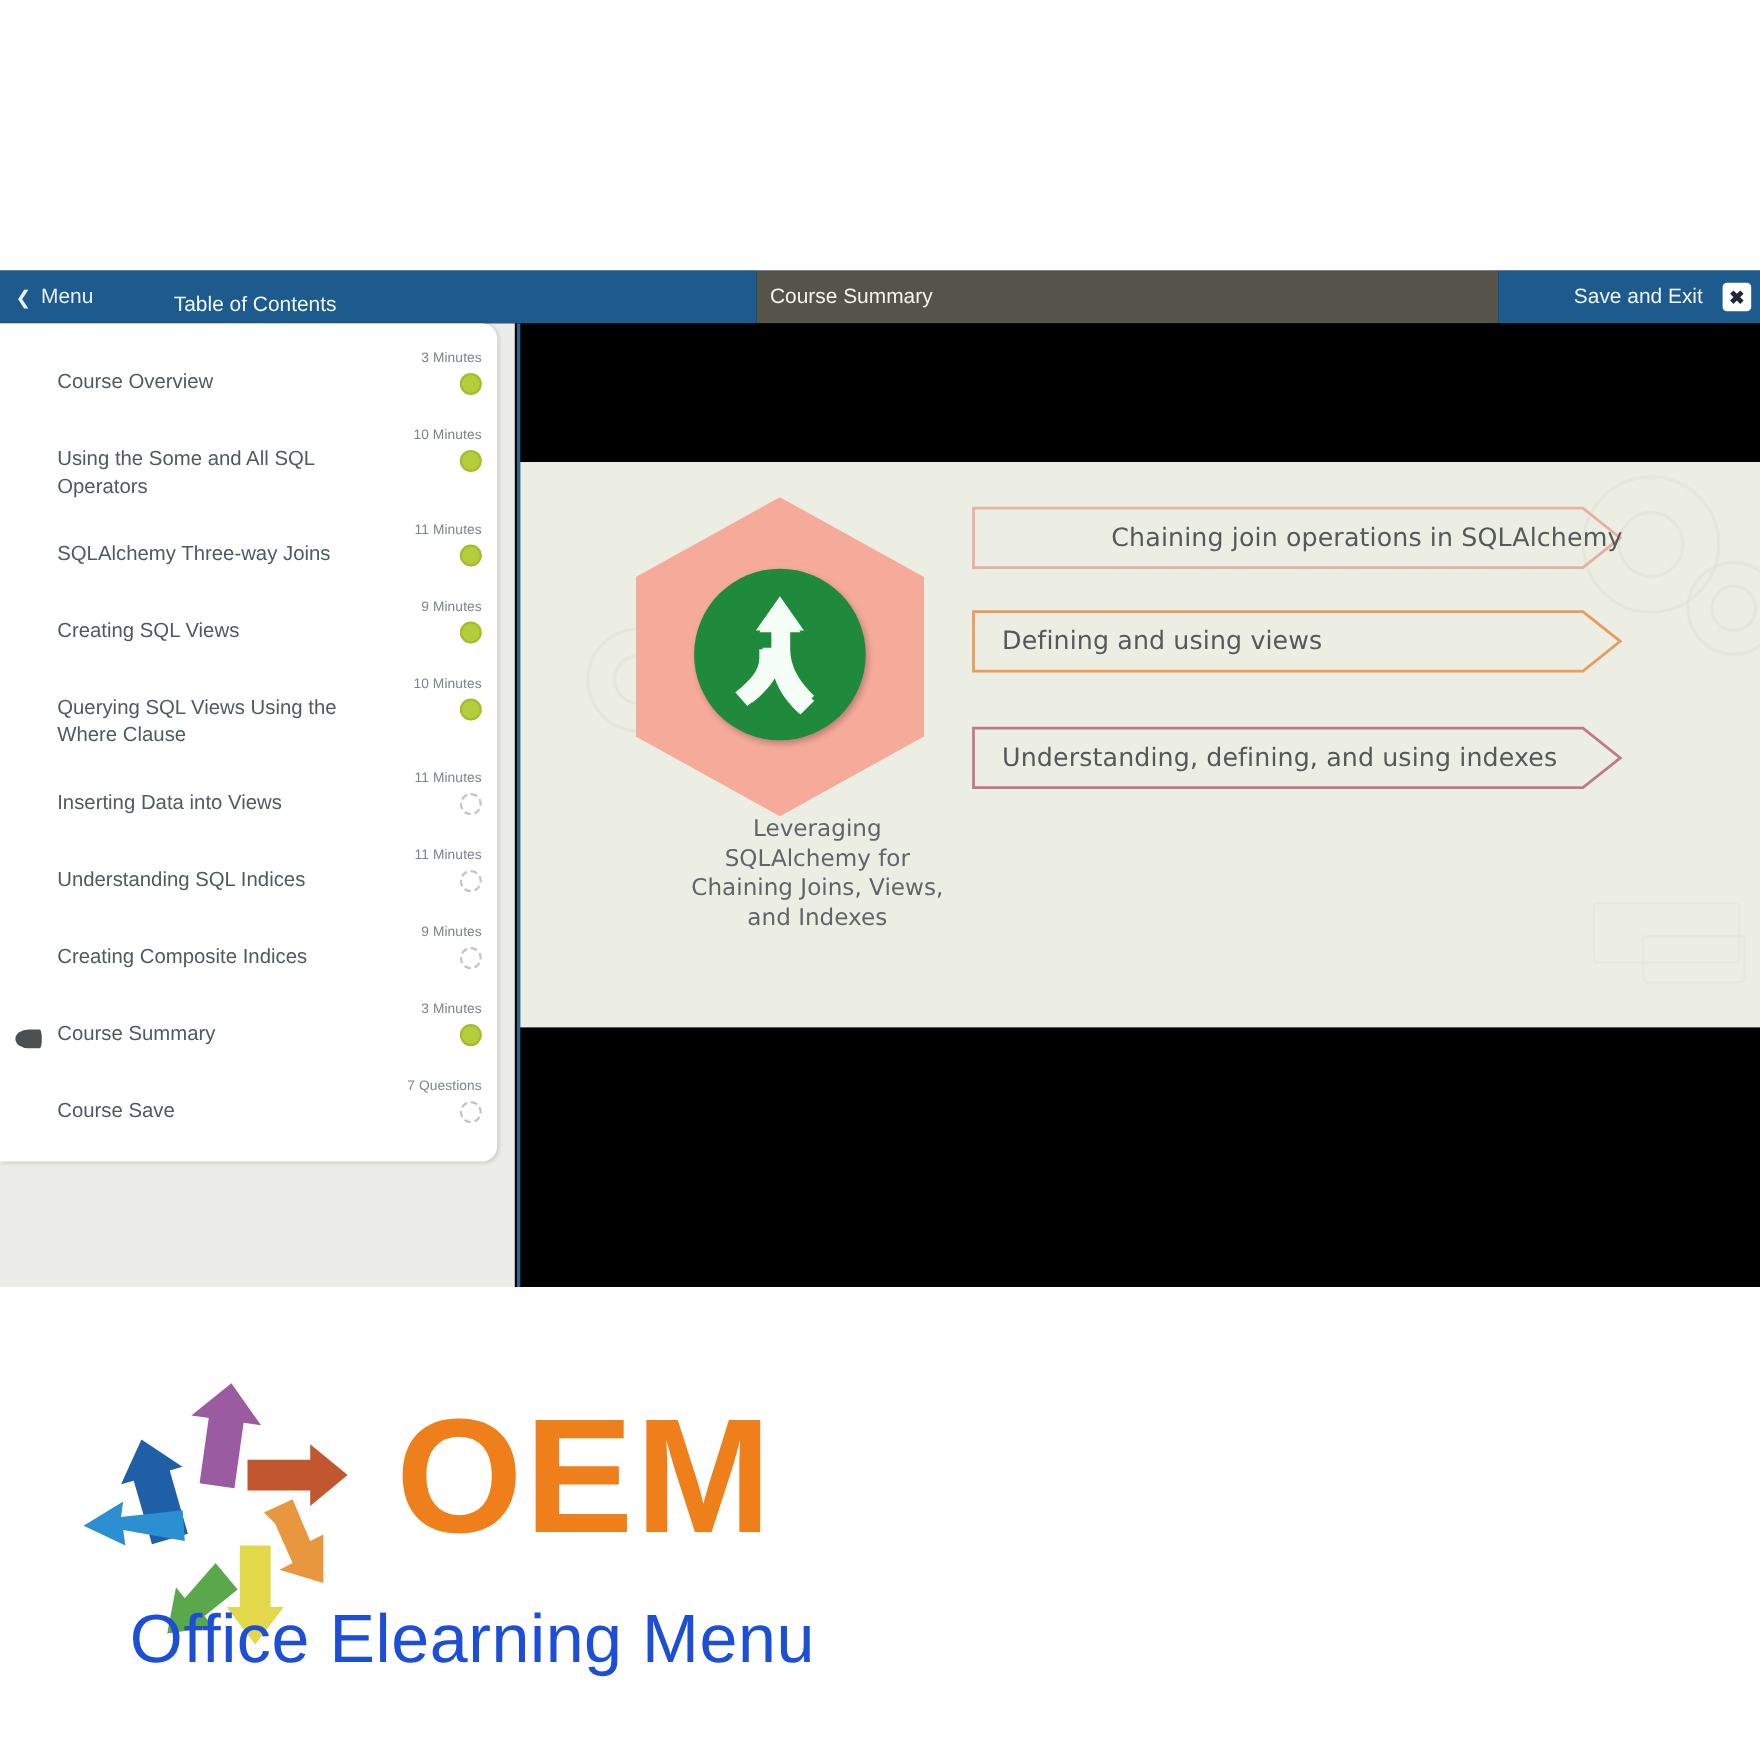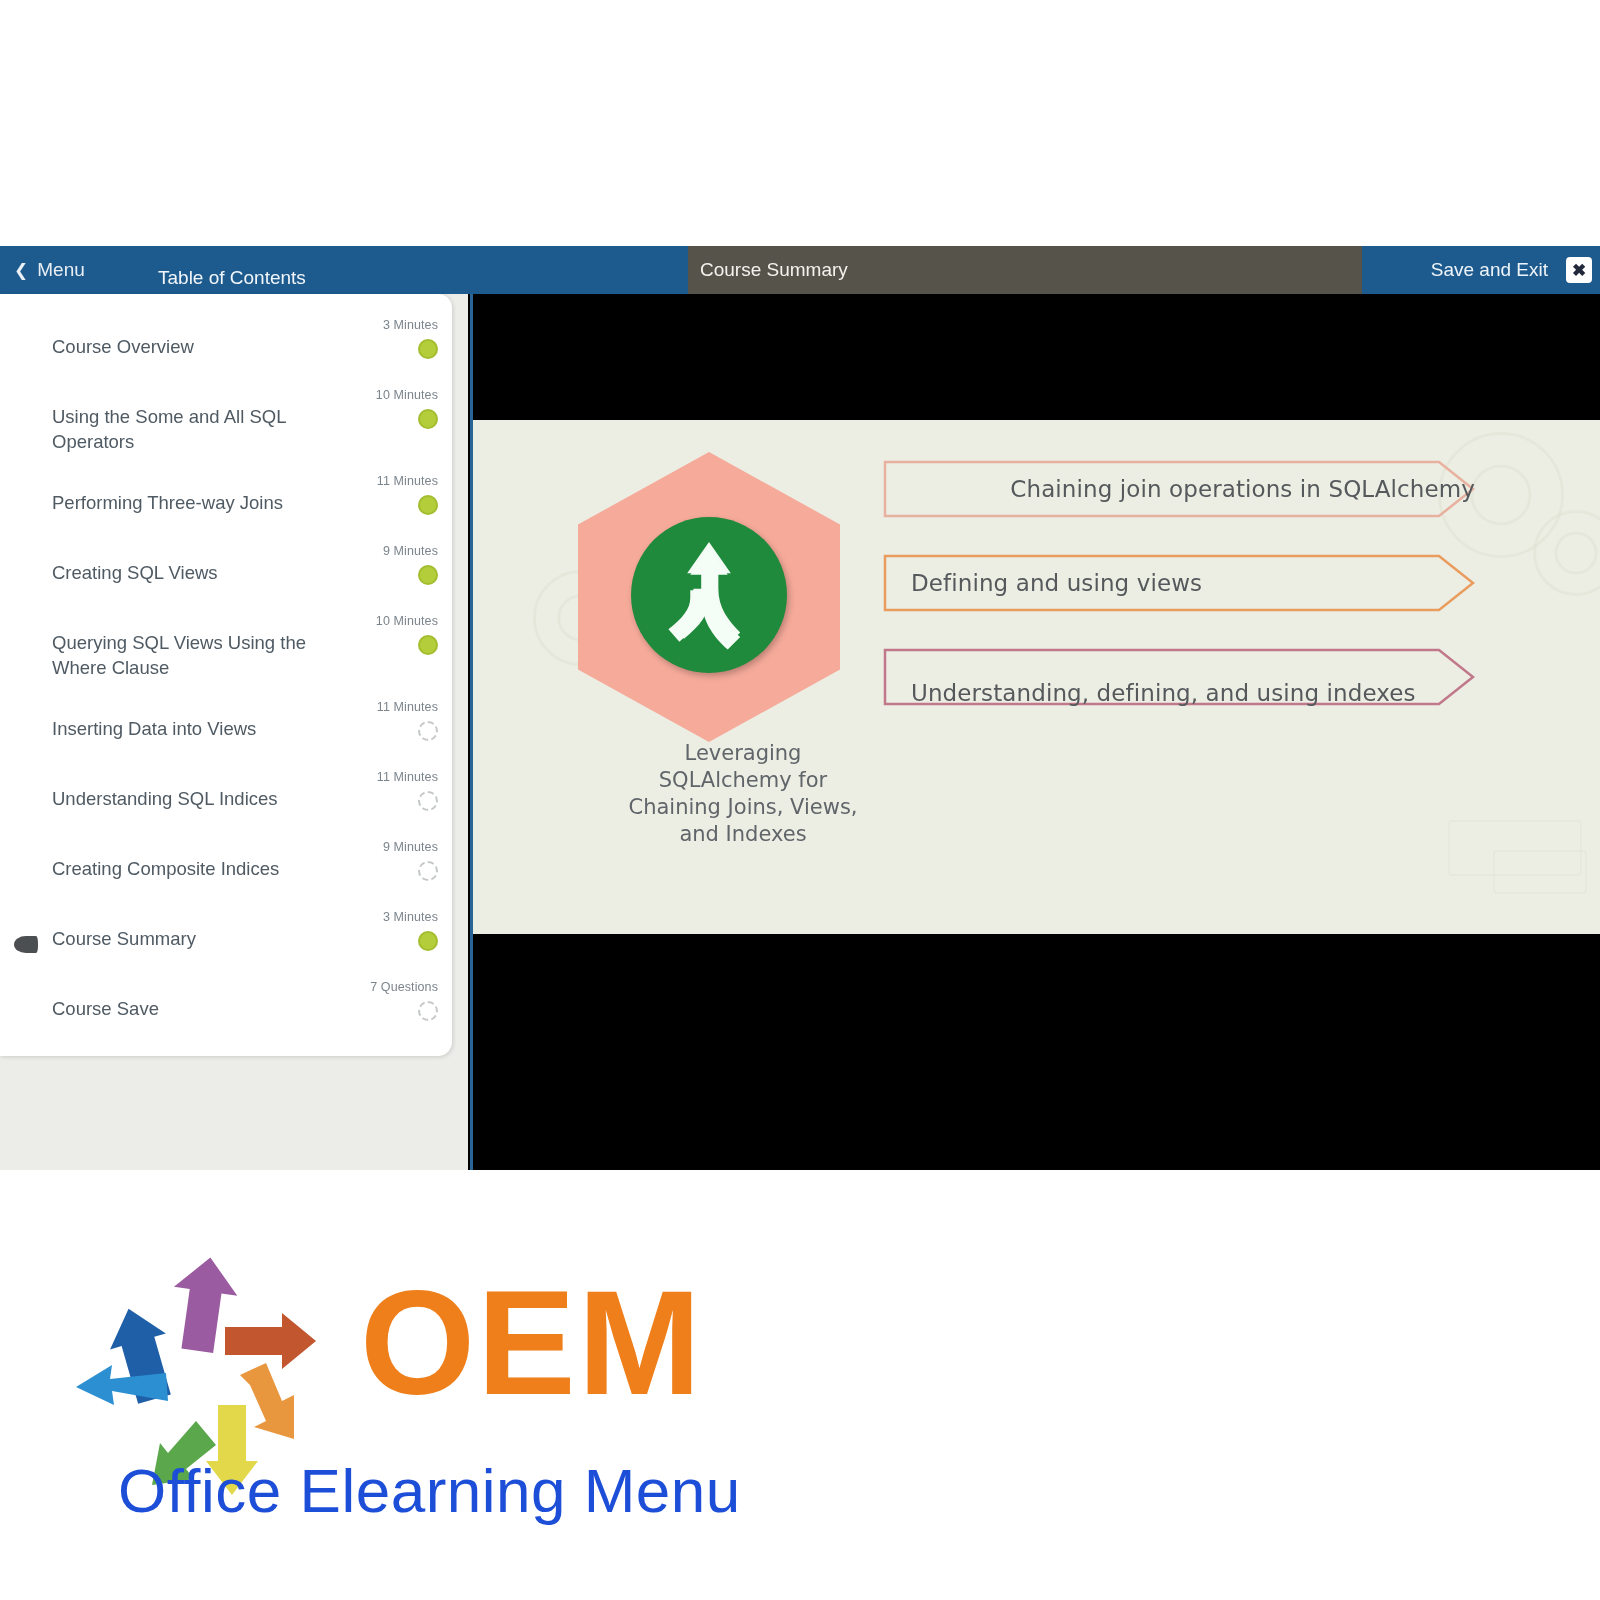--- a/index.html
+++ b/index.html
@@ -138,21 +138,21 @@
   .callout .shape{
     position:absolute;left:0;top:0;width:592px;height:58px;
   }
   .callout .ctext{
     position:relative;z-index:2;padding-left:28px;
     color:#55595c;font-size:23px;font-family:"DejaVu Sans",sans-serif;
     letter-spacing:.1px;
   }
   #callout0{top:40px;justify-content:flex-end;}
   #callout1{top:134px;}
-  #callout2{top:228px;align-items:flex-end;}
+  #callout2{top:240px;}
 
   
   #logo{position:absolute;left:70px;top:1255px;width:700px;height:300px;}
   #logo-text{
     position:absolute;left:290px;top:14px;
     font-size:148px;font-weight:bold;color:#ef7f1a;
     font-family:"Liberation Sans",sans-serif;letter-spacing:2px;line-height:1;
   }
   #logo-sub{
     position:absolute;left:48px;top:205px;
@@ -195,21 +195,21 @@
           <div class="toc-label">Course Overview</div>
           <div class="toc-right"><span class="toc-time">3 Minutes</span><span class="dot done"></span></div>
         </div>
         <div class="toc-item">
           <div class="toc-pointer"></div>
           <div class="toc-label">Using the Some and All SQL Operators</div>
           <div class="toc-right"><span class="toc-time">10 Minutes</span><span class="dot done"></span></div>
         </div>
         <div class="toc-item">
           <div class="toc-pointer"></div>
-          <div class="toc-label">Performing Three-way Joins</div>
+          <div class="toc-label">SQLAlchemy Three-way Joins</div>
           <div class="toc-right"><span class="toc-time">11 Minutes</span><span class="dot done"></span></div>
         </div>
         <div class="toc-item">
           <div class="toc-pointer"></div>
           <div class="toc-label">Creating SQL Views</div>
           <div class="toc-right"><span class="toc-time">9 Minutes</span><span class="dot done"></span></div>
         </div>
         <div class="toc-item">
           <div class="toc-pointer"></div>
           <div class="toc-label">Querying SQL Views Using the Where Clause</div>

